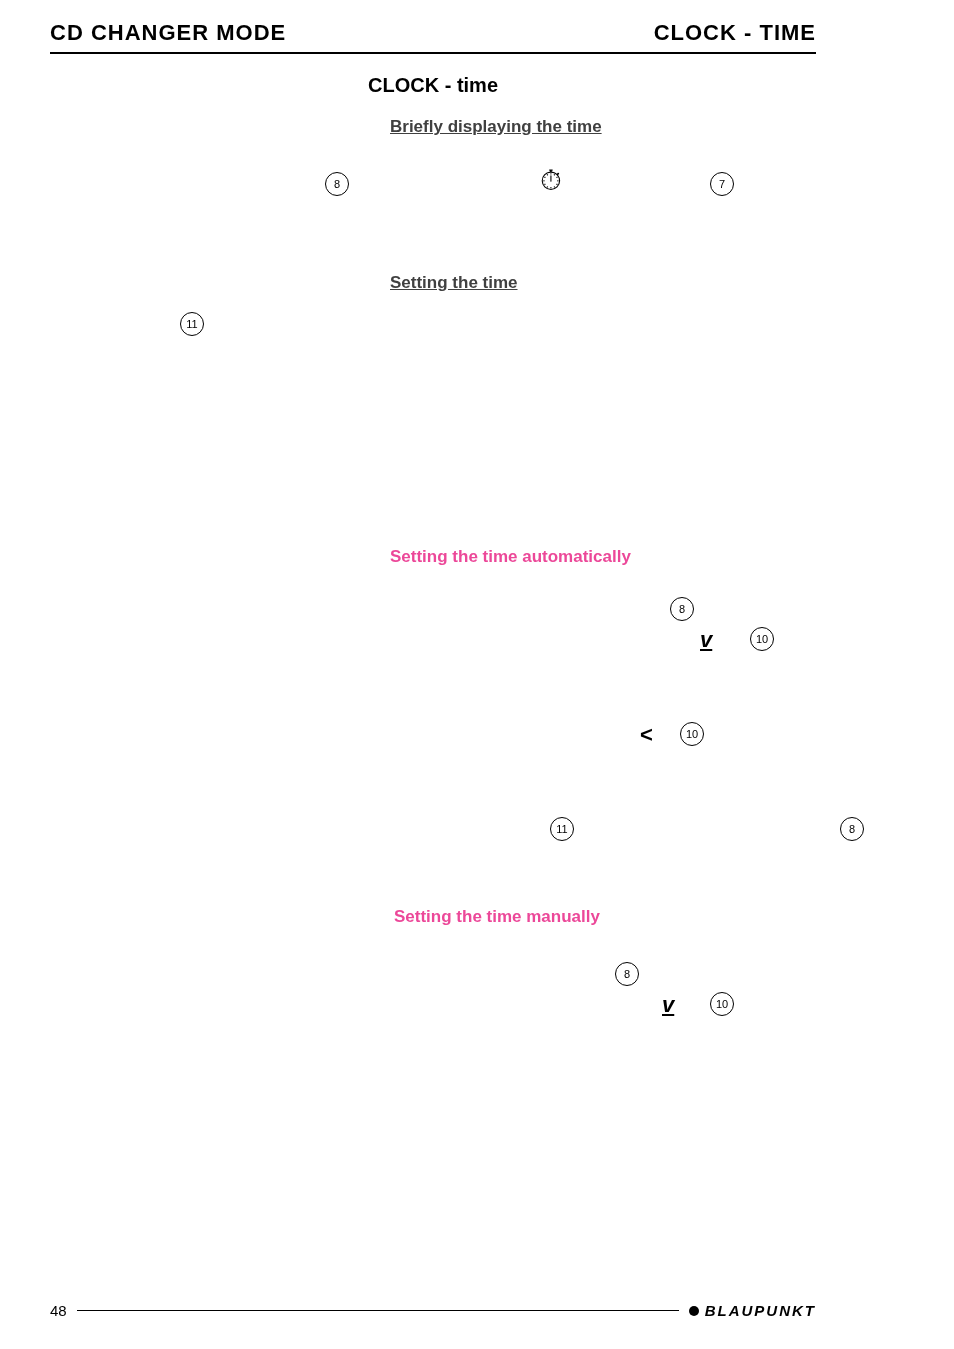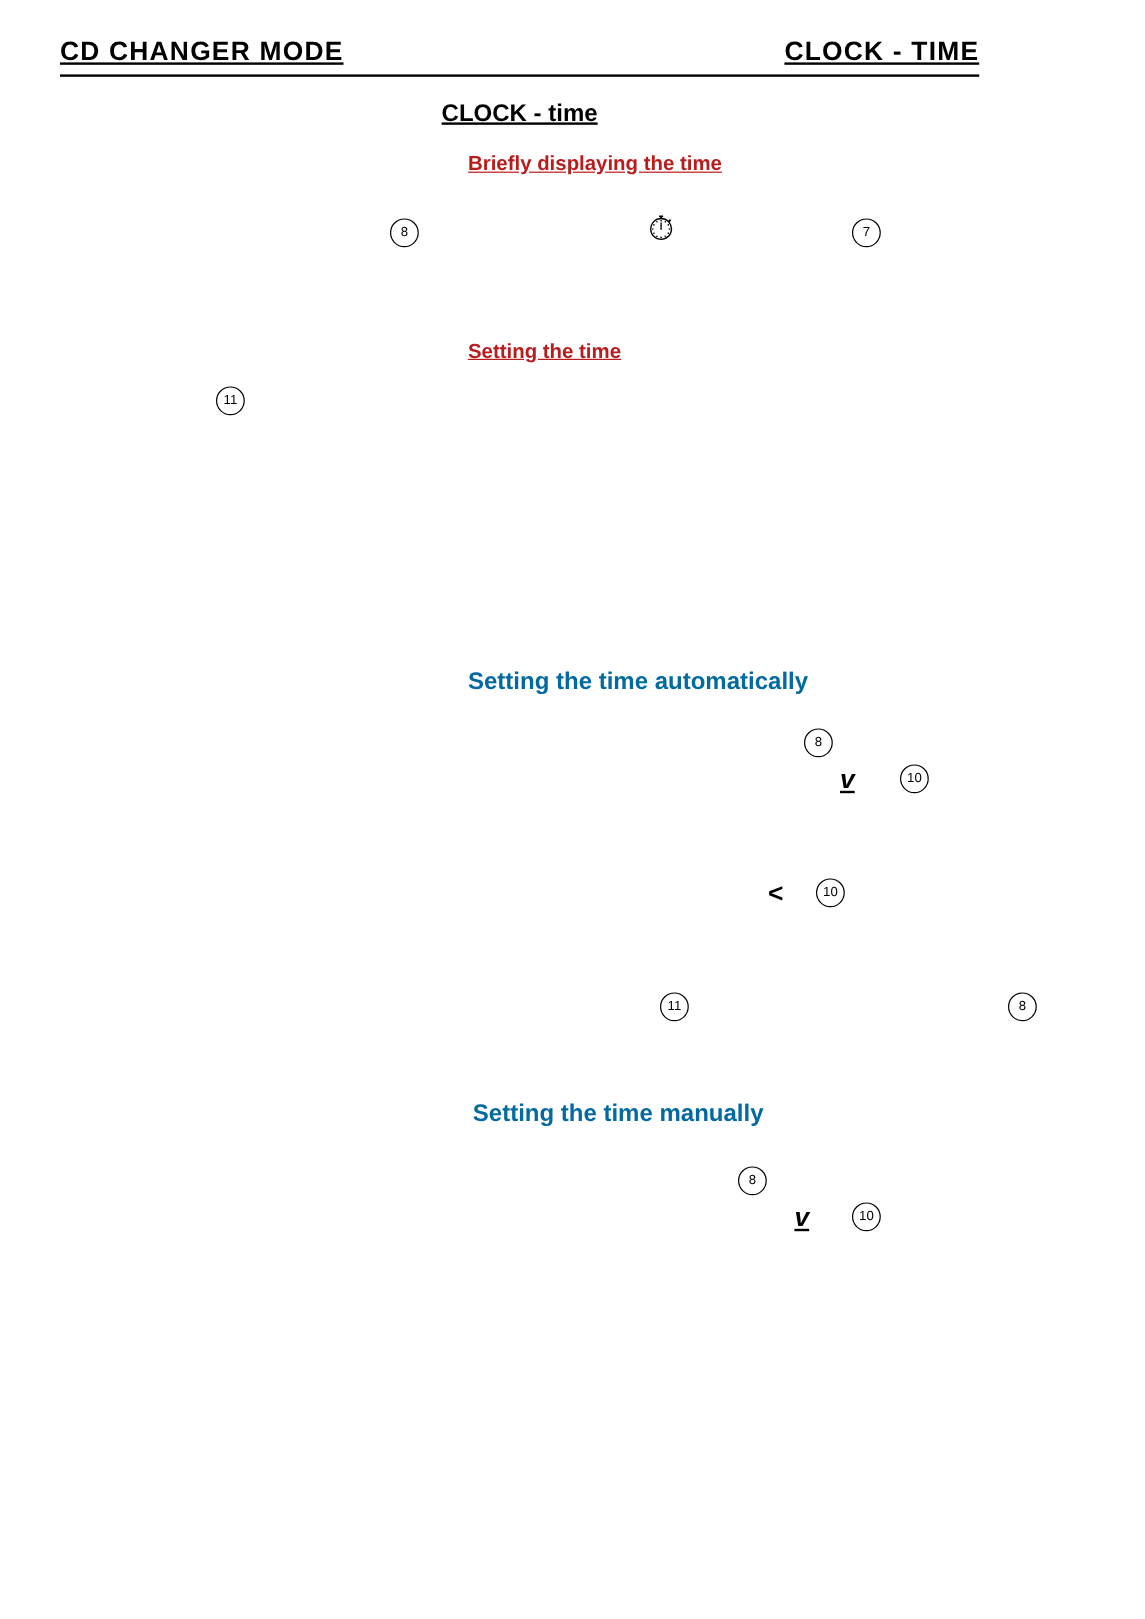--- a/index.html
+++ b/index.html
@@ -12,23 +12,22 @@
       width: 954px;
       min-height: 1349px;
       background: #ffffff;
       font-family: Arial, Helvetica, sans-serif;
       position: relative;
     }
 
     .page {
       width: 866px;
       min-height: 1349px;
-      padding: 30px 50px 40px 50px;
+      padding: 20px 50px 40px 50px;
       position: relative;
-      text-decoration: underline;
     }
 
     
     .header {
       display: flex;
       justify-content: space-between;
       align-items: flex-start;
       border-bottom: 2px solid #000;
       padding-bottom: 6px;
       margin-bottom: 20px;
@@ -61,28 +60,28 @@
     .content {
       position: relative;
       width: 100%;
     }
 
     
     .underline-heading {
       text-decoration: underline;
       font-size: 17px;
       font-weight: 700;
-      color: #b91c1c;
+      color: #404040;
     }
 
     
     .bold-heading {
-      font-size: 20px;
+      font-size: 17px;
       font-weight: 700;
-      color: #0369a1;
+      color: #ec4899;
     }
 
     
     .circle-num {
       display: inline-flex;
       align-items: center;
       justify-content: center;
       width: 24px;
       height: 24px;
       border-radius: 50%;
@@ -245,14 +244,22 @@
         <span class="arrow-sym">v</span>
       </div>
 
       <div style="position: absolute; left: 660px; top: 85px;">
         <span class="circle-num">10</span>
       </div>
     </div>
 
   </div>
 
+  <div class="footer">
+    <span class="footer-page">48</span>
+    <div class="footer-line"></div>
+    <div class="footer-brand">
+      <span class="bullet-dot"></span>
+      <span>BLAUPUNKT</span>
+    </div>
+  </div>
 
 </div>
 
 </body></html>

